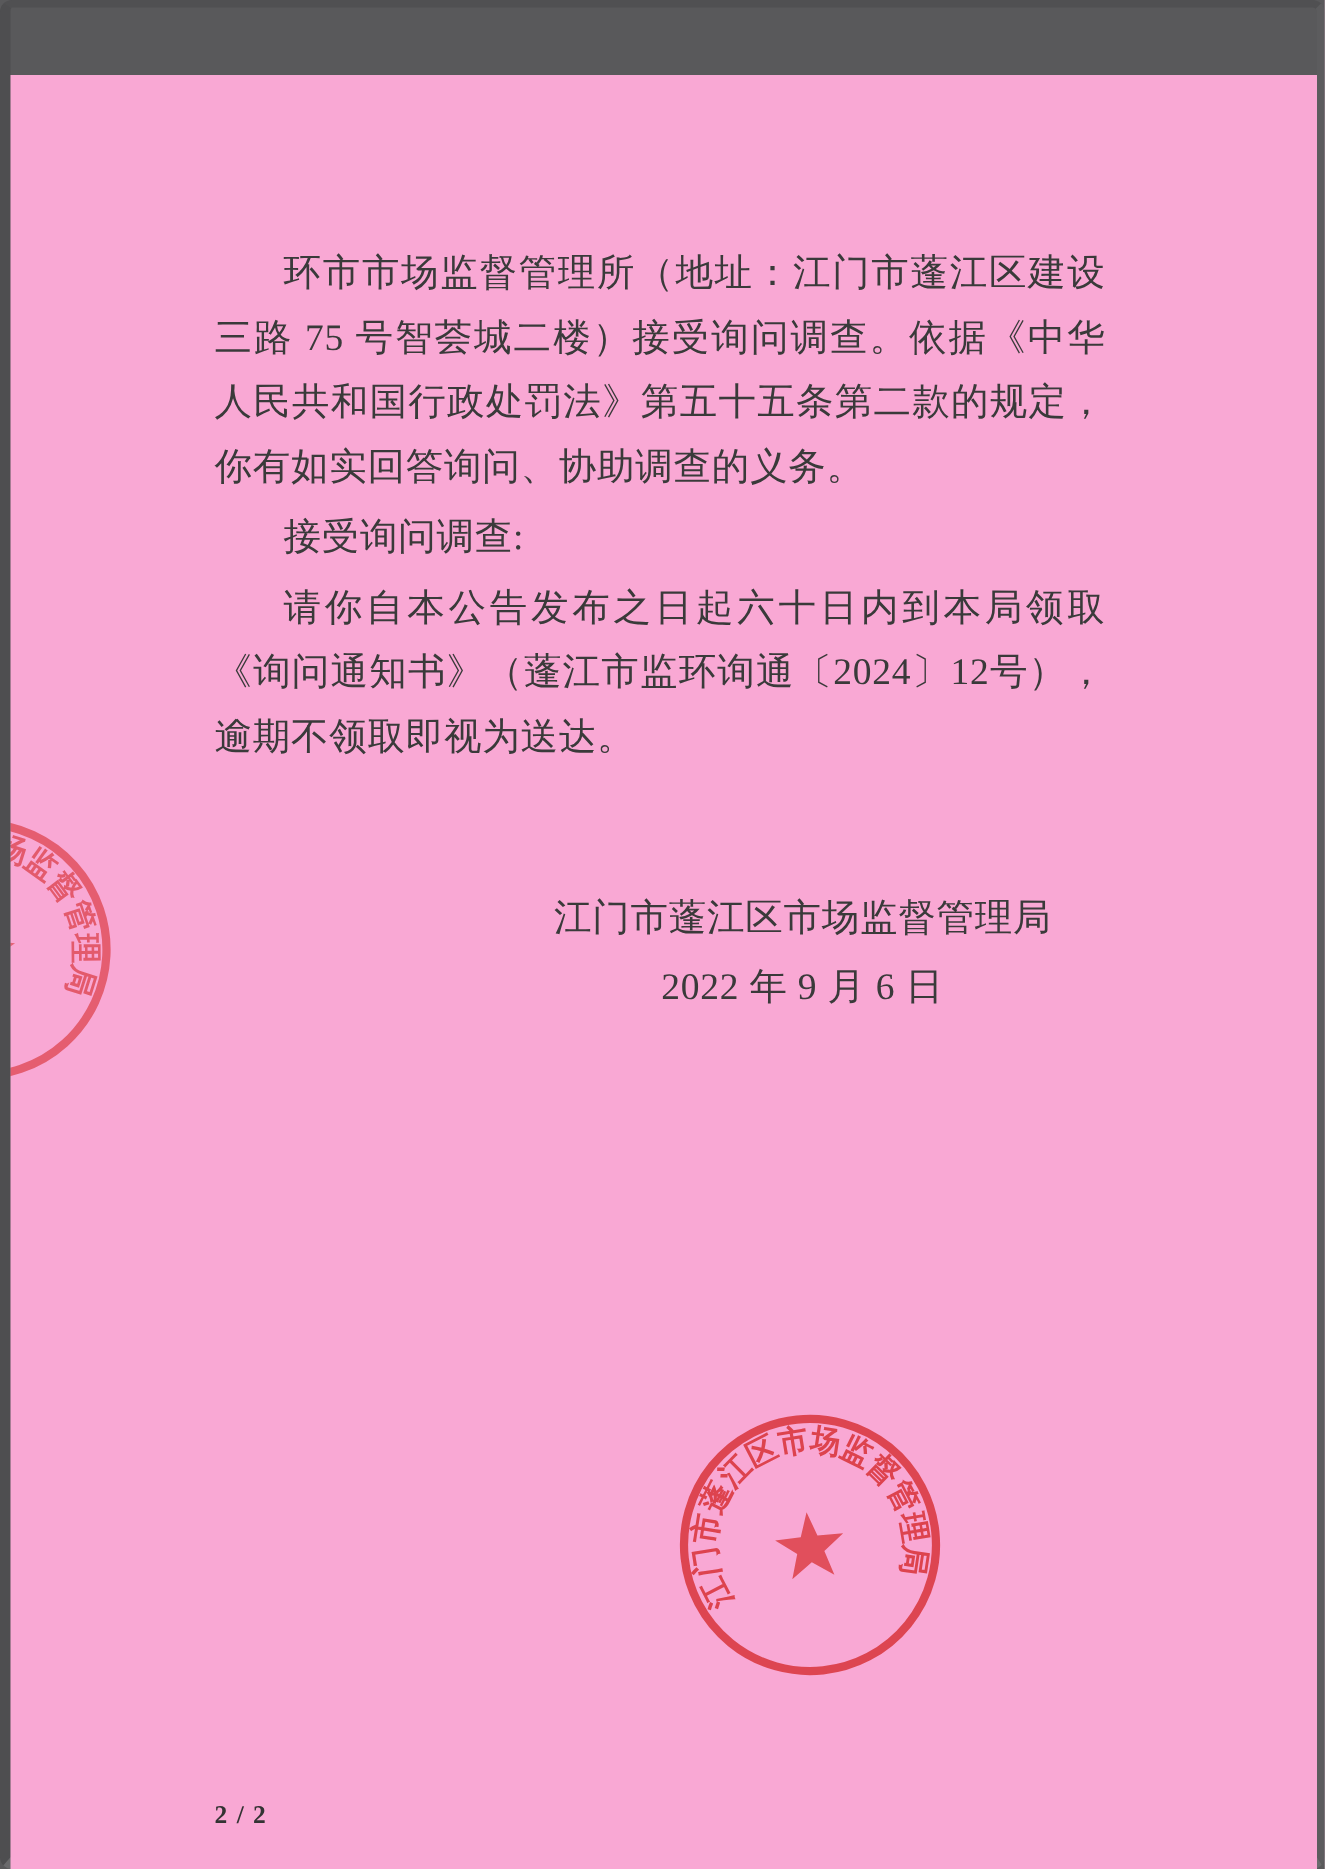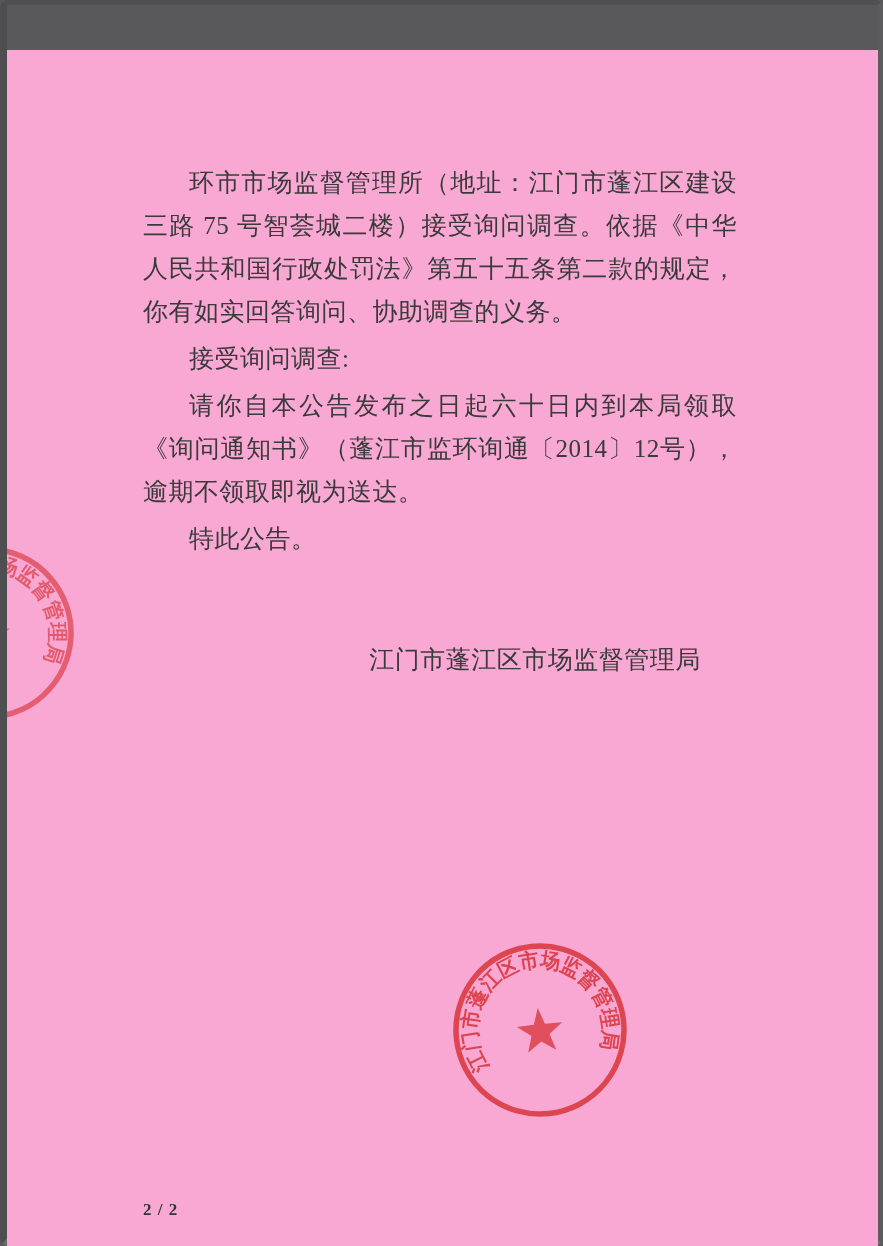--- a/index.html
+++ b/index.html
@@ -79,25 +79,25 @@
 </style>
 </head>
 <body>
 
 <div class="frame">
   <div class="page">
 
     <div class="doc-body">
       <p class="para">环市市场监督管理所（地址：江门市蓬江区建设三路 75 号智荟城二楼）接受询问调查。依据《中华人民共和国行政处罚法》第五十五条第二款的规定，你有如实回答询问、协助调查的义务。</p>
       <p class="para">接受询问调查:</p>
-      <p class="para">请你自本公告发布之日起六十日内到本局领取《询问通知书》（蓬江市监环询通〔2014〕12号），逾期不领取即视为送达。</p>
-      <p class="para">特此公告。</p>
+      <p class="para">请你自本公告发布之日起六十日内到本局领取《询问通知书》（蓬江市监环询通〔2024〕12号），逾期不领取即视为送达。</p>
 
       <div class="sig-block">
         <div class="sig-issuer">江门市蓬江区市场监督管理局</div>
+        <div class="sig-date">2022 年 9 月 6 日</div>
       </div>
     </div>
 
     <div class="page-number">2 / 2</div>
 
     <div class="seal seal-left">
       <svg width="200" height="200" viewBox="0 0 200 200">
         <circle cx="100" cy="100" r="84" fill="none" stroke-width="5.5" opacity="0.88" stroke="#de4a40"></circle>
         <path id="sealArcLeft" d="M 45.4 131.5 A 63 63 0 1 1 154.6 131.5" fill="none"></path>
         <text font-size="21" opacity="0.9" fill="#de4a40">

